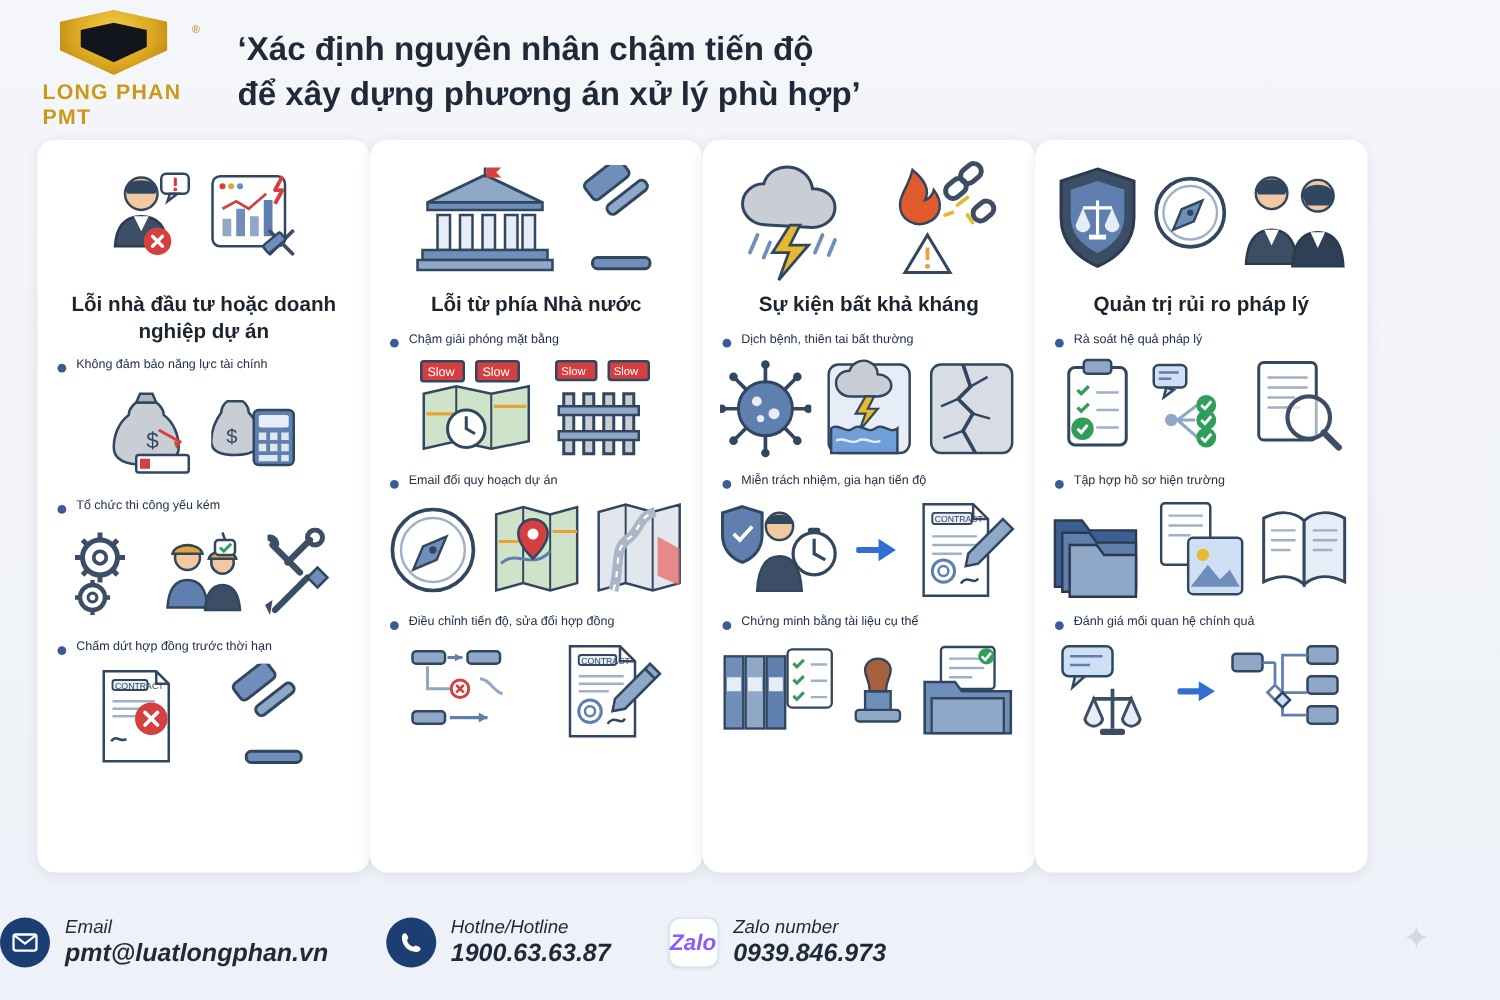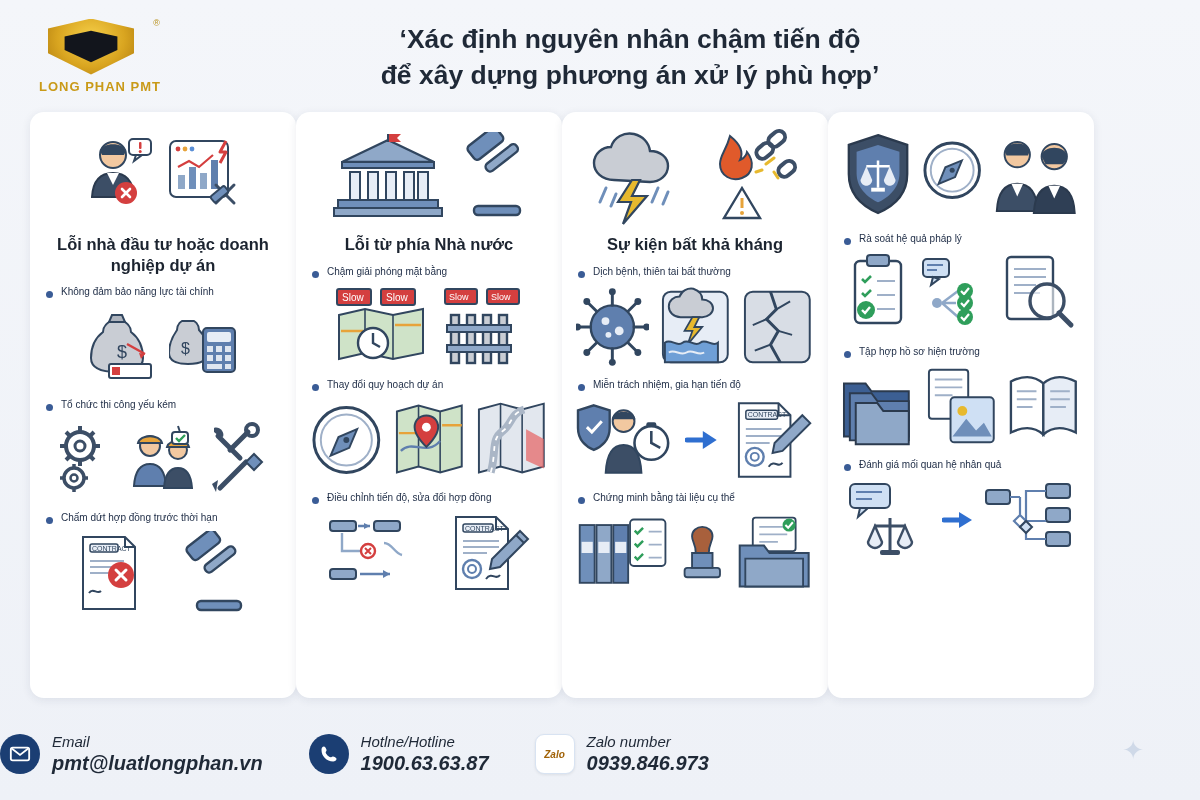--- a/index.html
+++ b/index.html
@@ -34,32 +34,31 @@
     display: flex; align-items: center; justify-content: center;
     position: relative;
   }
   .logo-crest-inner {
     width: 60px; height: 36px;
     background: #12151c;
     clip-path: polygon(50% 6%, 94% 22%, 94% 60%, 50% 94%, 6% 60%, 6% 22%);
   }
   .logo-name {
     margin-top: 4px;
-    font-size: 13px; font-weight: bold;
+    font-size: 17px; font-weight: bold;
     color: #c99a18; letter-spacing: 1px; margin-left: 18px;
   }
   .logo-reg {
     position: absolute; right: 6px; top: 10px;
     font-size: 9px; color: #b8901a;
   }
 
   
   .title {
     position: absolute; left: 190px; top: 22px; width: 880px;
-    text-align: center;
     font-size: 26.5px; font-weight: bold; color: #1f2937;
     line-height: 1.35;
   }
   .title .l2 { display: block; }
 
   
   .cards {
     position: absolute; left: 30px; top: 112px;
     width: 1140px; height: 586px;
     display: flex; gap: 0;
@@ -122,23 +121,23 @@
     gap: 46px;
     font-style: italic;
   }
   .fitem { display: flex; align-items: center; gap: 12px; }
   .fico {
     width: 40px; height: 40px; border-radius: 50%;
     background: #1b3e73; color: #fff;
     display: flex; align-items: center; justify-content: center;
   }
   .fico.zalo {
-    background: #ffffff; color: #a16207;
+    background: #ffffff; color: #8b5cf6;
     border-radius: 9px; border: 1px solid #d8e3f2;
-    font-size: 10px; font-weight: bold;
+    font-size: 18px; font-weight: bold;
     box-shadow: 0 1px 3px rgba(0,0,0,.08);
   }
   .ftext .fl1 { font-size: 15px; color: #1f2937; }
   .ftext .fl2 { font-size: 20px; color: #1f2937; font-weight: bold; margin-top: 2px; }
   .sparkle {
     position: absolute; right: 56px; bottom: 34px;
     color: #cfd9e8; font-size: 26px;
   }
 
   
@@ -347,21 +346,21 @@
             <rect x="40" y="30" width="8" height="48"></rect>
             <rect x="56" y="30" width="8" height="48"></rect>
           </g>
           <rect x="4" y="40" width="64" height="7" fill="#8fa8c8" stroke="#31465f" stroke-width="2"></rect>
           <rect x="4" y="60" width="64" height="7" fill="#8fa8c8" stroke="#31465f" stroke-width="2"></rect>
         </svg>
       </div>
 
       <div class="bullet">
         <span class="dot"></span>
-        <span>Thay đổi quy hoạch dự án</span>
+        <span>Email đổi quy hoạch dự án</span>
       </div>
       <div class="sub-art">
         <svg class="i" width="74" height="82" viewBox="0 0 74 82">
           <circle cx="37" cy="41" r="33" fill="#fff" stroke="#31465f" stroke-width="3"></circle>
           <circle cx="37" cy="41" r="26" fill="none" stroke="#9fb0c8" stroke-width="2"></circle>
           <path d="M48 30l-8 19-19 8 8-19z" fill="#6f8fba" stroke="#31465f" stroke-width="2"></path>
           <circle cx="37" cy="41" r="3" fill="#31465f"></circle>
         </svg>
         <svg class="i" width="74" height="82" viewBox="0 0 74 82">
           <path d="M4 12l22-6 22 6 22-6v62l-22 6-22-6-22 6z" fill="#cfe3c8" stroke="#31465f" stroke-width="2"></path>
@@ -578,20 +577,21 @@
           <circle cx="28" cy="24" r="13" fill="#f2c8a0" stroke="#31465f" stroke-width="2"></circle>
           <path d="M15 20c2-10 24-10 26 0l-2 5H17z" fill="#31465f"></path>
           <path d="M7 82c1-20 9-28 21-28s20 8 21 28z" fill="#3c4e66" stroke="#2b3a4e" stroke-width="2"></path>
           <path d="M22 54h12l-6 13z" fill="#fff"></path>
           <circle cx="66" cy="26" r="13" fill="#f2c8a0" stroke="#31465f" stroke-width="2"></circle>
           <path d="M53 26c0-12 26-12 26 0 0 4-4 8-4 8H57z" fill="#31465f"></path>
           <path d="M45 84c1-20 9-28 21-28s20 8 21 28z" fill="#2f3f55" stroke="#2b3a4e" stroke-width="2"></path>
           <path d="M60 56h12l-6 13z" fill="#fff"></path>
         </svg>
       </div>
+      <div class="card-title">Quản trị rủi ro pháp lý</div>
 
       <div class="bullet">
         <span class="dot"></span>
         <span>Rà soát hệ quả pháp lý</span>
       </div>
       <div class="sub-art">
         <svg class="i" width="62" height="82" viewBox="0 0 62 82">
           <rect x="8" y="8" width="46" height="62" rx="5" fill="#fff" stroke="#31465f" stroke-width="2.4"></rect>
           <rect x="20" y="2" width="22" height="11" rx="3" fill="#8fa8c8" stroke="#31465f" stroke-width="2"></rect>
           <g stroke="#2f9e5b" stroke-width="2.6" fill="none">
@@ -642,21 +642,21 @@
         </svg>
         <svg class="i" width="74" height="80" viewBox="0 0 74 80">
           <path d="M4 14c12-6 24-6 33 2v52c-9-8-21-8-33-2z" fill="#fff" stroke="#31465f" stroke-width="2.4"></path>
           <path d="M70 14c-12-6-24-6-33 2v52c9-8 21-8 33-2z" fill="#e7edf6" stroke="#31465f" stroke-width="2.4"></path>
           <path d="M10 24h20M10 32h20M10 40h16M44 24h20M44 32h20M44 40h16" stroke="#9fb0c8" stroke-width="2"></path>
         </svg>
       </div>
 
       <div class="bullet">
         <span class="dot"></span>
-        <span>Đánh giá mối quan hệ nhân quả</span>
+        <span>Đánh giá mối quan hệ chính quả</span>
       </div>
       <div class="sub-art">
         <svg class="i" width="84" height="80" viewBox="0 0 84 80">
           <rect x="2" y="4" width="40" height="24" rx="5" fill="#cfe0f4" stroke="#31465f" stroke-width="2"></rect>
           <path d="M8 12h26M8 19h16" stroke="#5f7fae" stroke-width="2"></path>
           <path d="M12 28l-2 9 10-9z" fill="#cfe0f4" stroke="#31465f" stroke-width="2"></path>
           <path d="M42 38v32M26 46h32" stroke="#3c4e66" stroke-width="3"></path>
           <path d="M20 62c0 4 5 6 7 6s7-2 7-6l-7-16z" fill="#e7edf6" stroke="#3c4e66" stroke-width="2.4"></path>
           <path d="M50 62c0 4 5 6 7 6s7-2 7-6l-7-16z" fill="#e7edf6" stroke="#3c4e66" stroke-width="2.4"></path>
           <rect x="32" y="70" width="20" height="5" rx="2" fill="#3c4e66"></rect>

